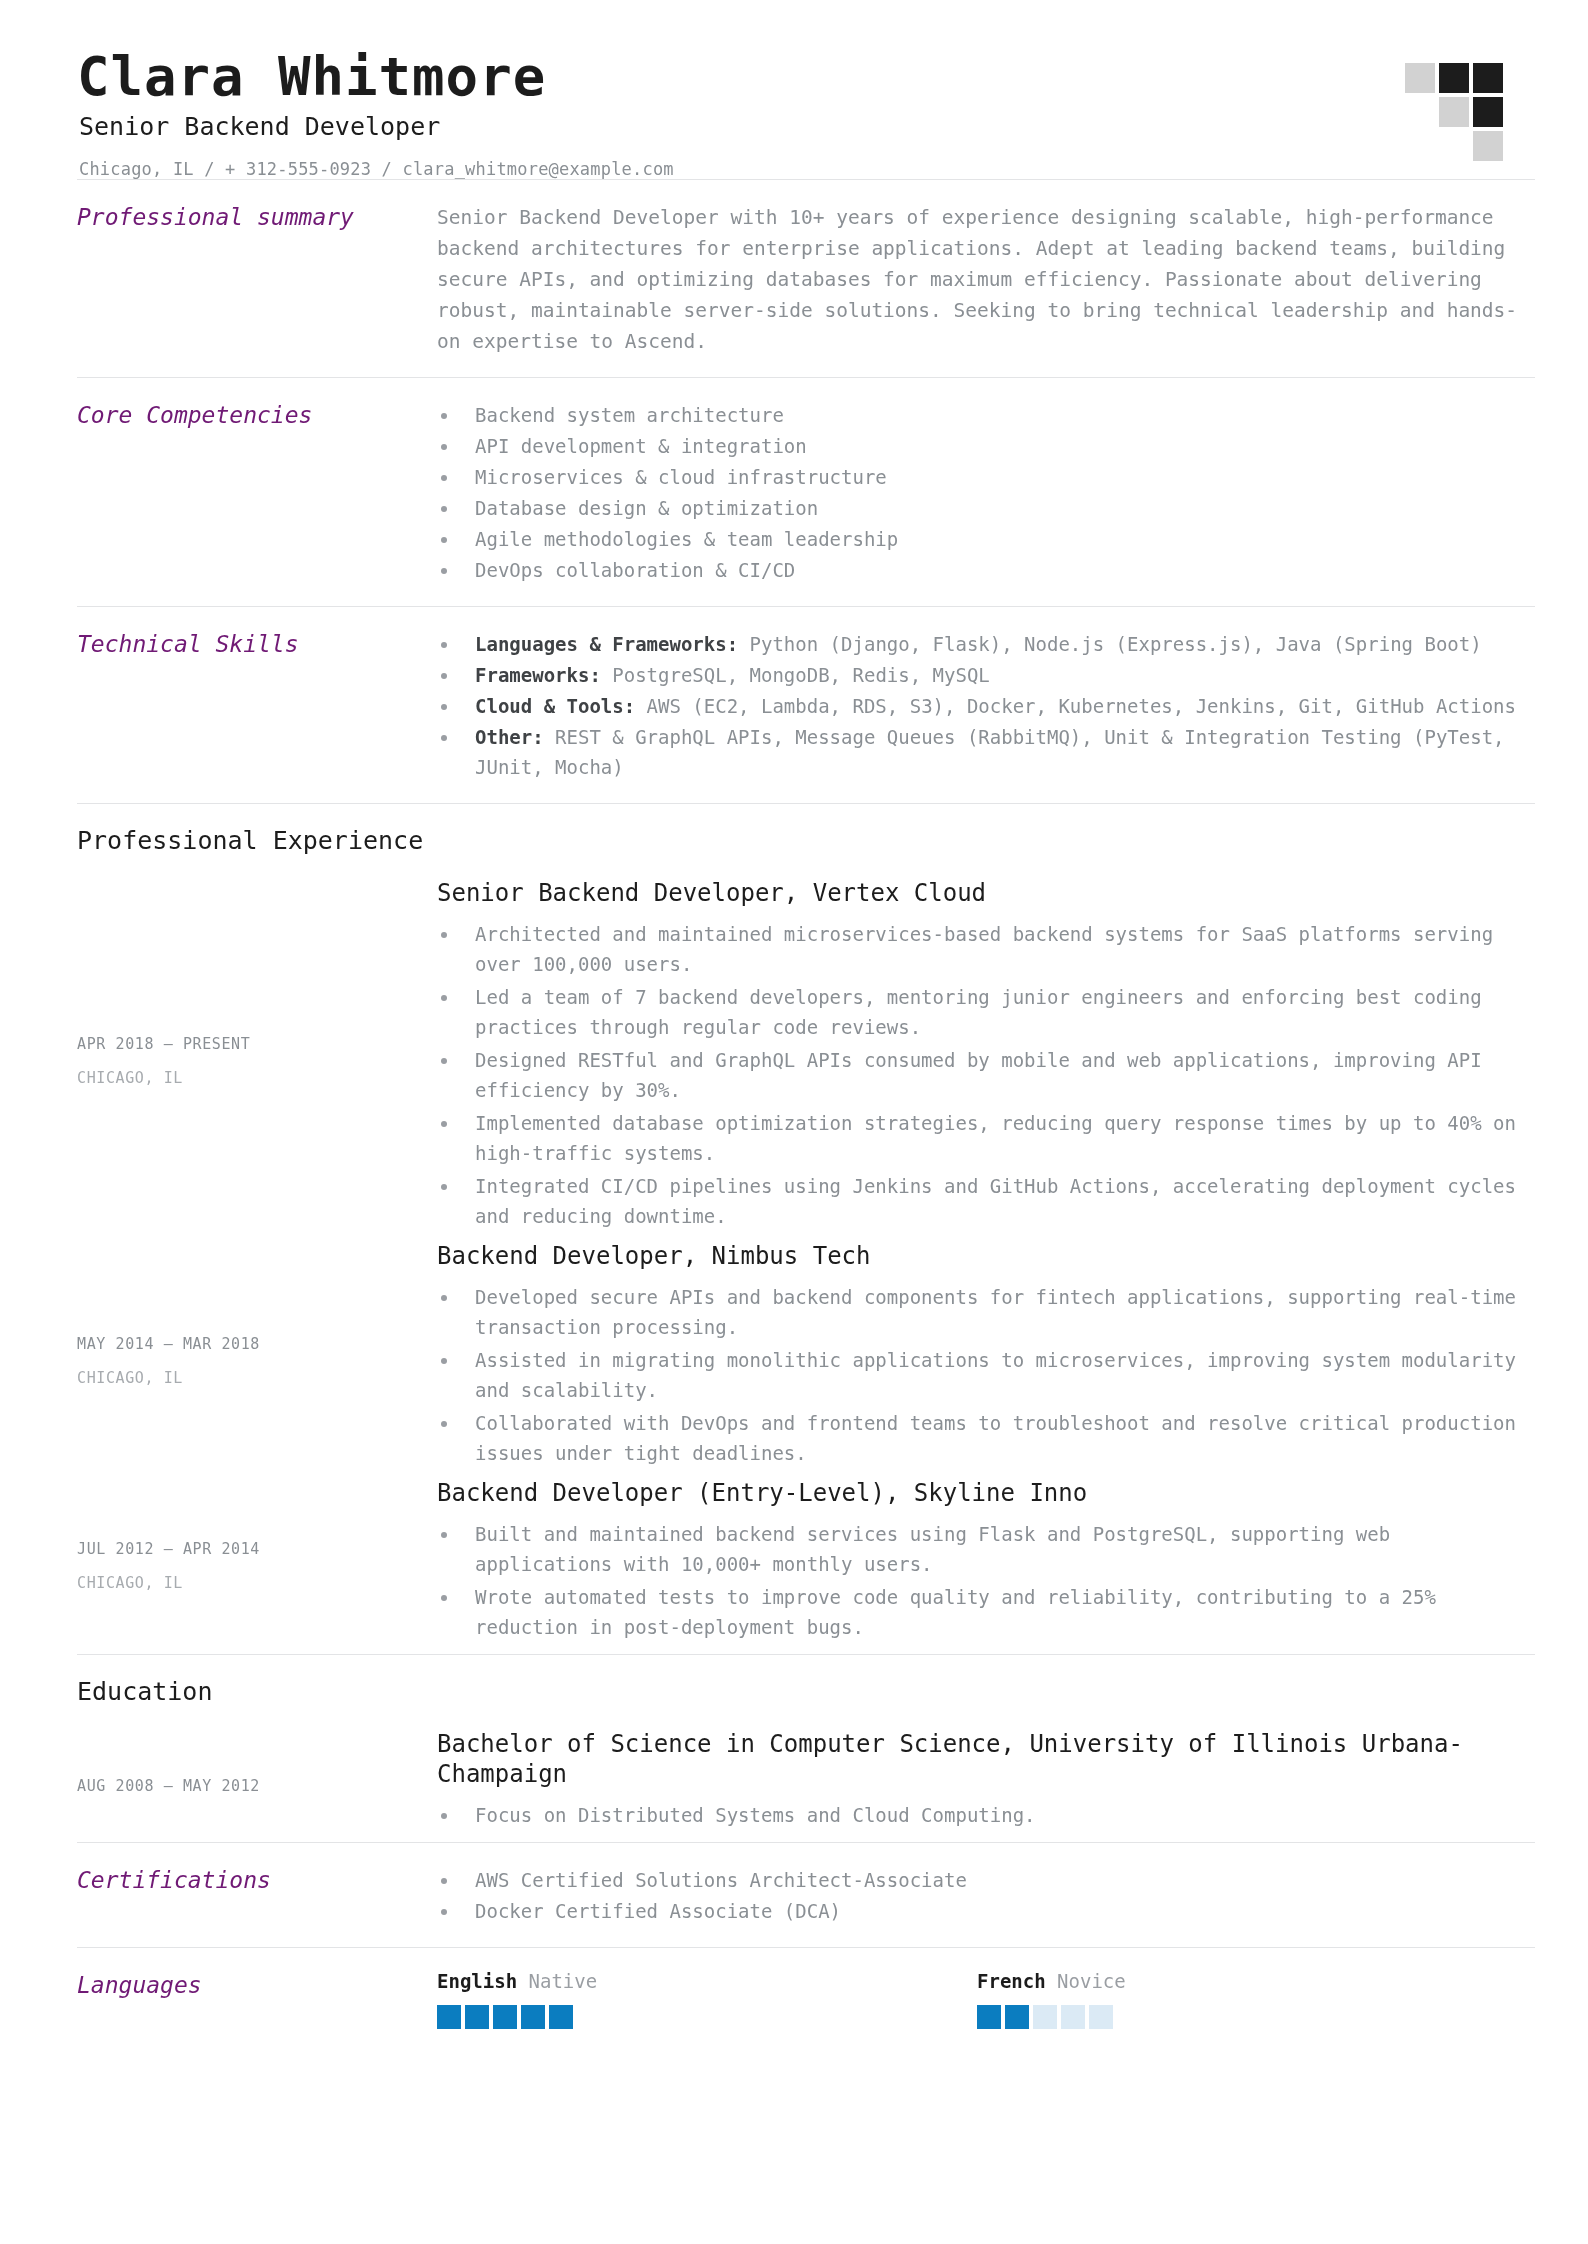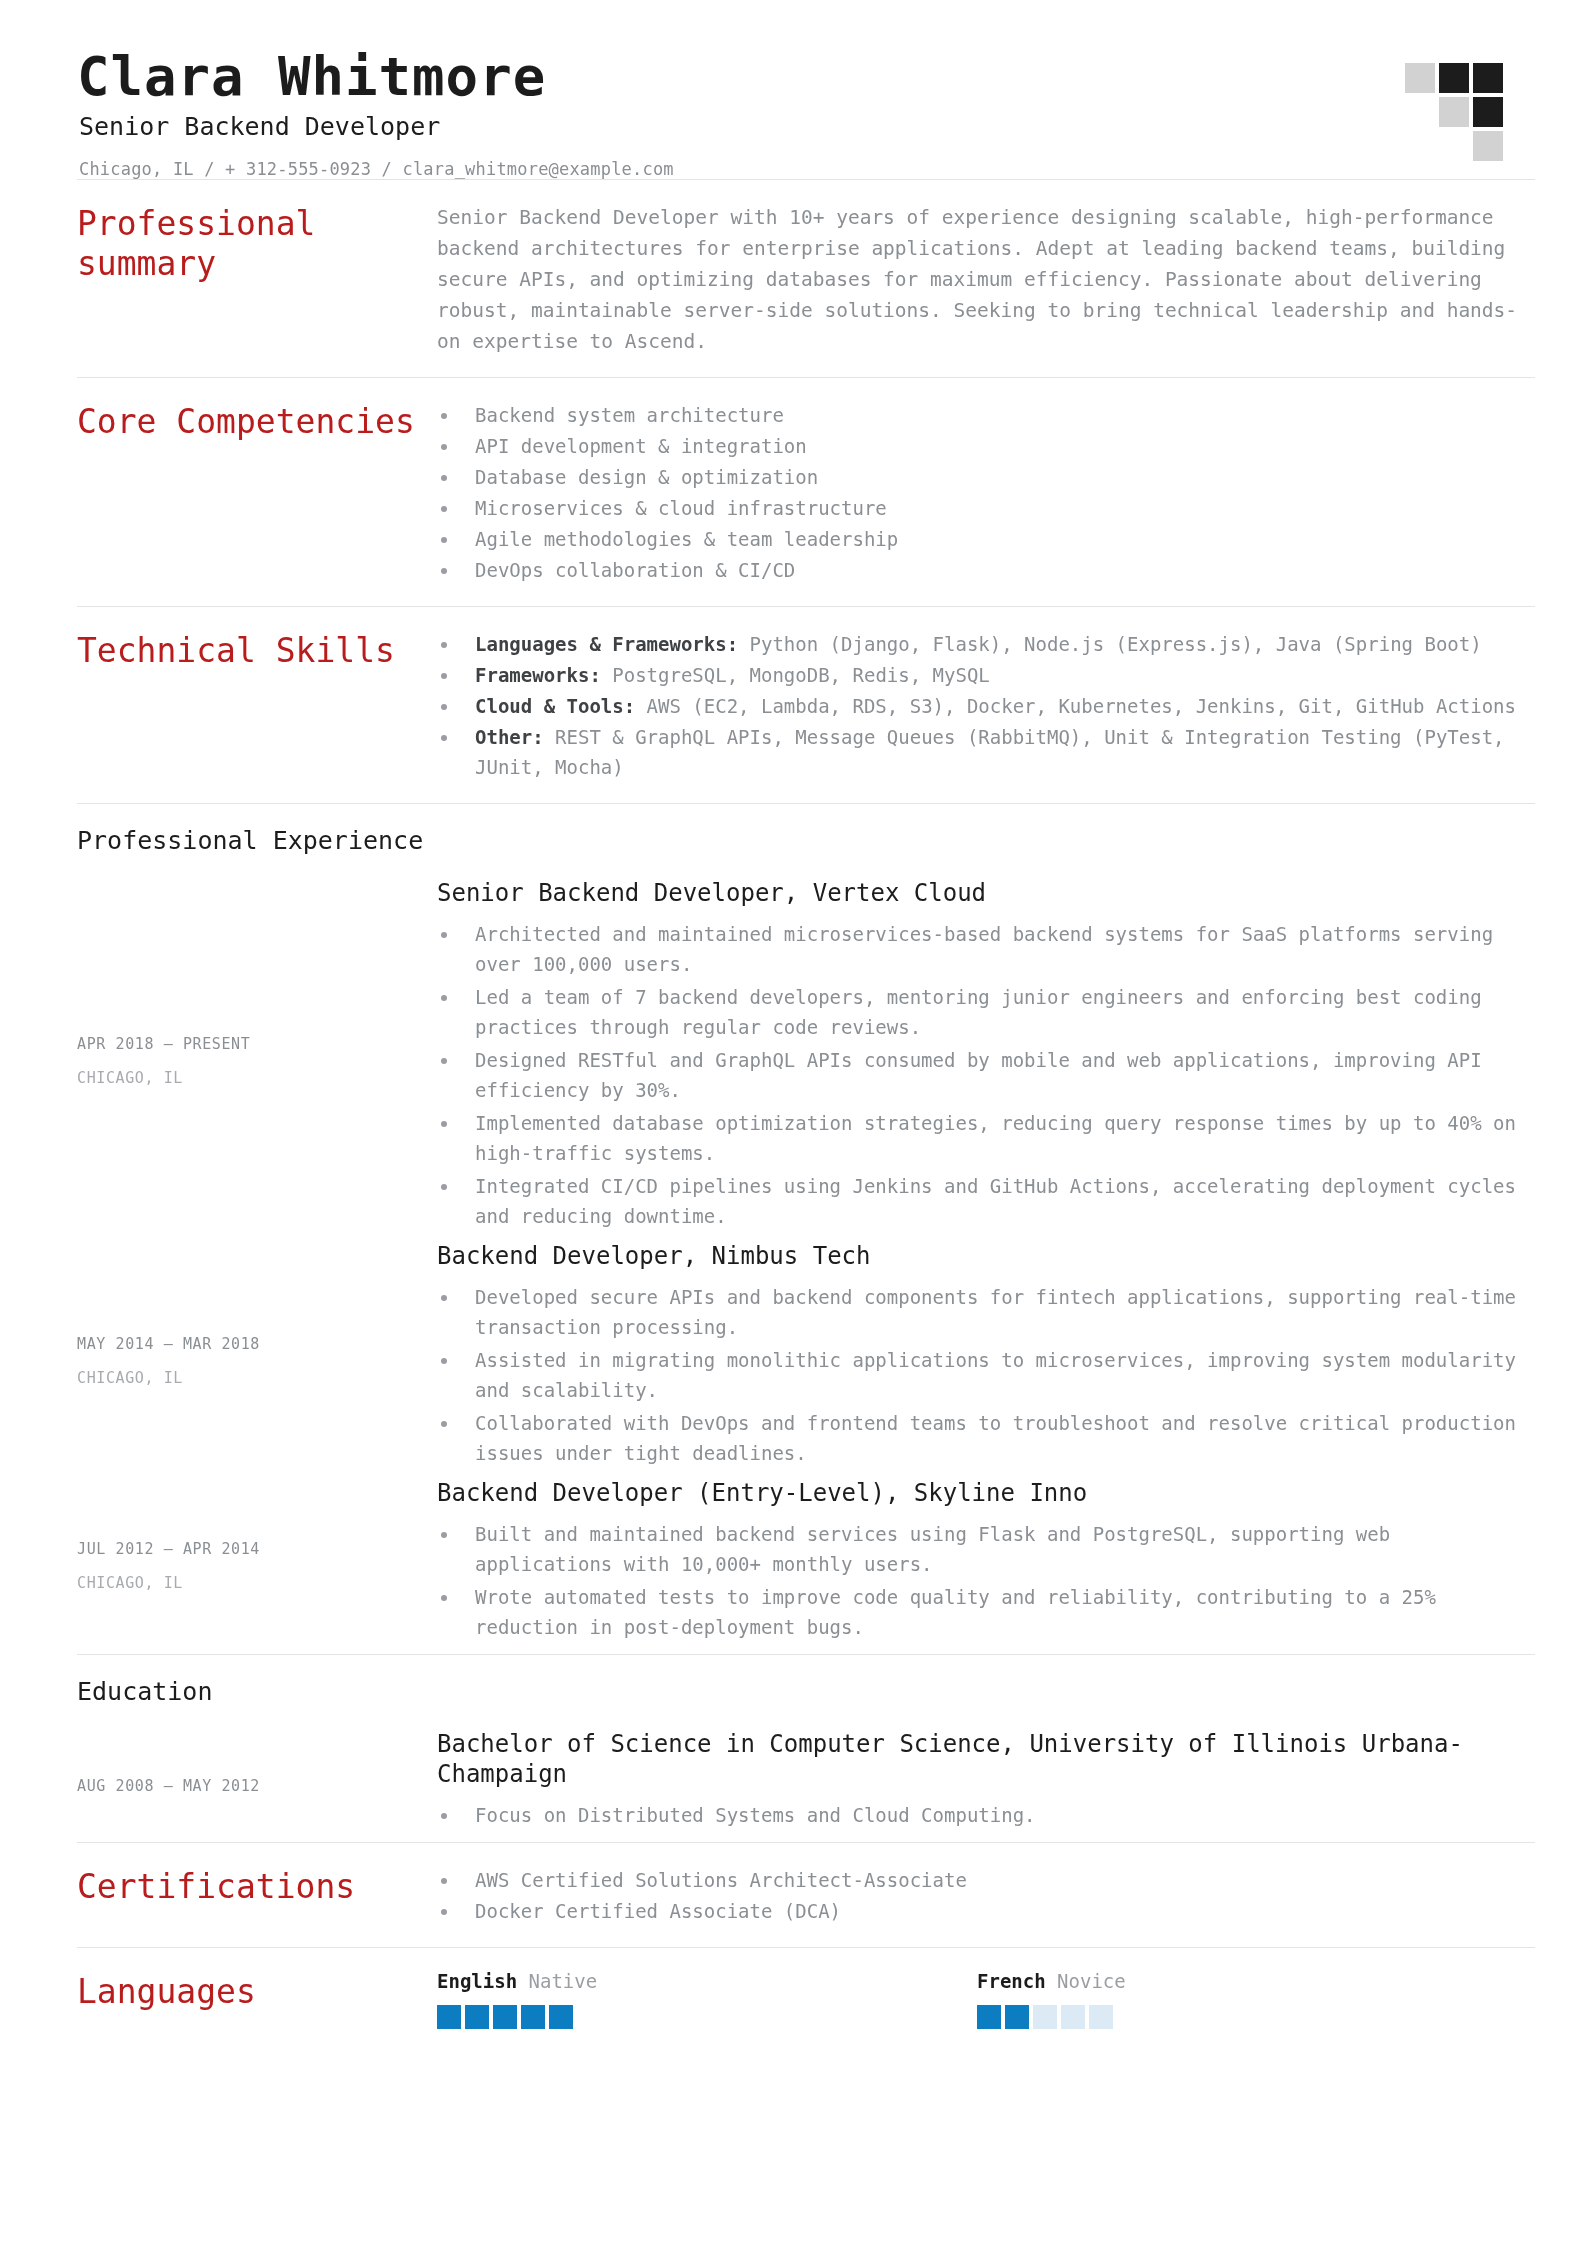--- a/index.html
+++ b/index.html
@@ -67,24 +67,25 @@
     margin: 0;
   }
   .section {
     display: flex;
     align-items: flex-start;
     padding: 22px 0 20px 0;
   }
   .section .label {
     width: 360px;
     flex: 0 0 360px;
-    font-size: 33px;
-    color: #b91c1c;
+    font-size: 23px;
+    color: #701a75;
     line-height: 1.2;
     padding-top: 2px;
+    font-style: italic;
   }
   .section .body {
     flex: 1 1 auto;
     min-width: 0;
   }
   .para {
     font-size: 19.5px;
     line-height: 31px;
     color: #8a8f94;
     margin: 0;
@@ -201,22 +202,22 @@
     </div>
   </div>
 
   <div class="rule"></div>
   <div class="section">
     <div class="label">Core Competencies</div>
     <div class="body">
       <ul class="bl tight" id="cc-list">
           <li>Backend system architecture</li>
           <li>API development &amp; integration</li>
+          <li>Microservices &amp; cloud infrastructure</li>
           <li>Database design &amp; optimization</li>
-          <li>Microservices &amp; cloud infrastructure</li>
           <li>Agile methodologies &amp; team leadership</li>
           <li>DevOps collaboration &amp; CI/CD</li>
         </ul>
     </div>
   </div>
 
   <div class="rule"></div>
   <div class="section">
     <div class="label">Technical Skills</div>
     <div class="body">

